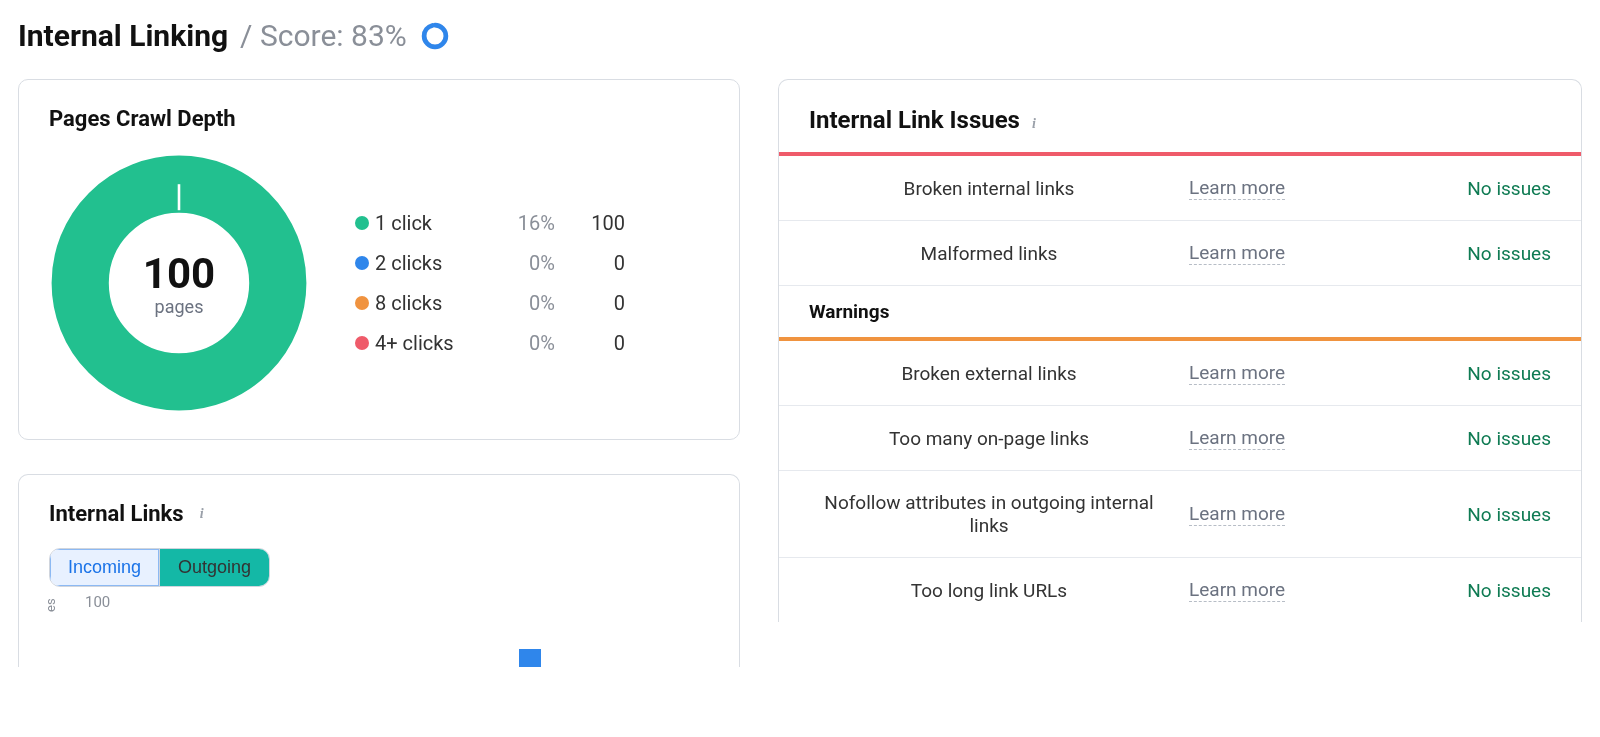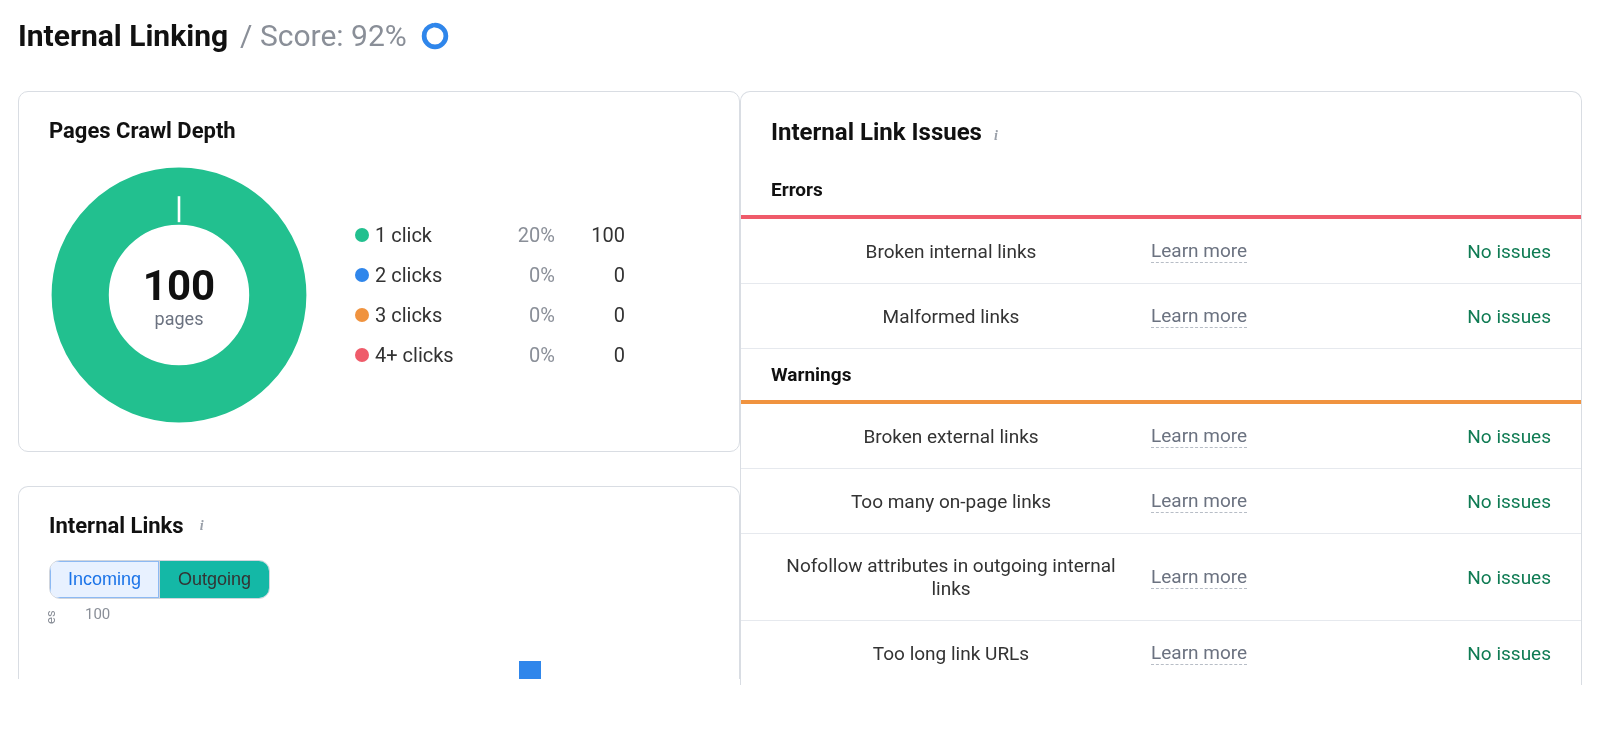--- a/index.html
+++ b/index.html
@@ -7,39 +7,40 @@
     font-family: -apple-system, BlinkMacSystemFont, "Segoe UI", Roboto, Helvetica, Arial, sans-serif;
     background: #fff;
     color: #111;
     padding: 18px 18px 0 18px;
     width: 1600px;
   }
   .header {
     display: flex;
     align-items: center;
     gap: 12px;
-    margin-bottom: 38px;
+    margin-bottom: 26px;
   }
   .header h1 {
     font-size: 30px;
     font-weight: 700;
     color: #111;
   }
   .header .score {
     font-size: 30px;
     font-weight: 400;
     color: #8a8f98;
   }
   .header .score-ring {
     width: 28px; height: 28px;
     display: inline-block;
     margin-left: 2px;
   }
   .columns {
     display: flex;
+    gap: 38px;
     align-items: flex-start;
   }
   .left { width: 722px; flex: 0 0 722px; }
   .right { flex: 1; }
   .card {
     border: 1px solid #d9dde3;
     border-radius: 10px;
     padding: 26px 30px;
     margin-bottom: 34px;
     background: #fff;
@@ -192,21 +193,21 @@
     margin-left: auto;
     font-size: 19px;
     color: #0f7b53;
   }
 </style>
 </head>
 <body>
 
 <div class="header">
   <h1>Internal Linking</h1>
-  <span class="score">/ Score: 92%</span>
+  <span class="score">/ Score: 83%</span>
   <span class="score-ring">
     <svg viewBox="0 0 36 36">
       <circle cx="18" cy="18" r="14" fill="none" stroke="#e5e9ef" stroke-width="6"></circle>
       <circle cx="18" cy="18" r="14" fill="none" stroke="#2f86eb" stroke-width="6" stroke-dasharray="84 88" stroke-dashoffset="0" transform="rotate(-90 18 18)" stroke-linecap="round"></circle>
     </svg>
   </span>
 </div>
 
 <div class="columns">
   <div class="left">
@@ -221,32 +222,32 @@
           </svg>
           <div class="donut-center">
             <div class="big">100</div>
             <div class="sub">pages</div>
           </div>
         </div>
         <div class="legend">
           <div class="legend-row">
             <span class="legend-dot" style="background:#22c08f"></span>
             <span>1 click</span>
-            <span class="legend-pct">20%</span>
+            <span class="legend-pct">16%</span>
             <span class="legend-cnt">100</span>
           </div>
           <div class="legend-row">
             <span class="legend-dot" style="background:#2f86eb"></span>
             <span>2 clicks</span>
             <span class="legend-pct">0%</span>
             <span class="legend-cnt">0</span>
           </div>
           <div class="legend-row">
             <span class="legend-dot" style="background:#f0933f"></span>
-            <span>3 clicks</span>
+            <span>8 clicks</span>
             <span class="legend-pct">0%</span>
             <span class="legend-cnt">0</span>
           </div>
           <div class="legend-row">
             <span class="legend-dot" style="background:#ef5b6a"></span>
             <span>4+ clicks</span>
             <span class="legend-pct">0%</span>
             <span class="legend-cnt">0</span>
           </div>
         </div>
@@ -271,21 +272,20 @@
 
   </div>
 
   <div class="right">
     <div class="issues-card">
       <h2>
         <span>Internal Link Issues</span>
         <span class="info-icon">i</span>
       </h2>
 
-      <div class="section-label">Errors</div>
       <div class="divider-red"></div>
 
       <div class="issue-row">
         <div class="issue-name">Broken internal links</div>
         <span class="learn-more">Learn more</span>
         <span class="issue-status">No issues</span>
       </div>
       <div class="issue-row">
         <div class="issue-name">Malformed links</div>
         <span class="learn-more">Learn more</span>

